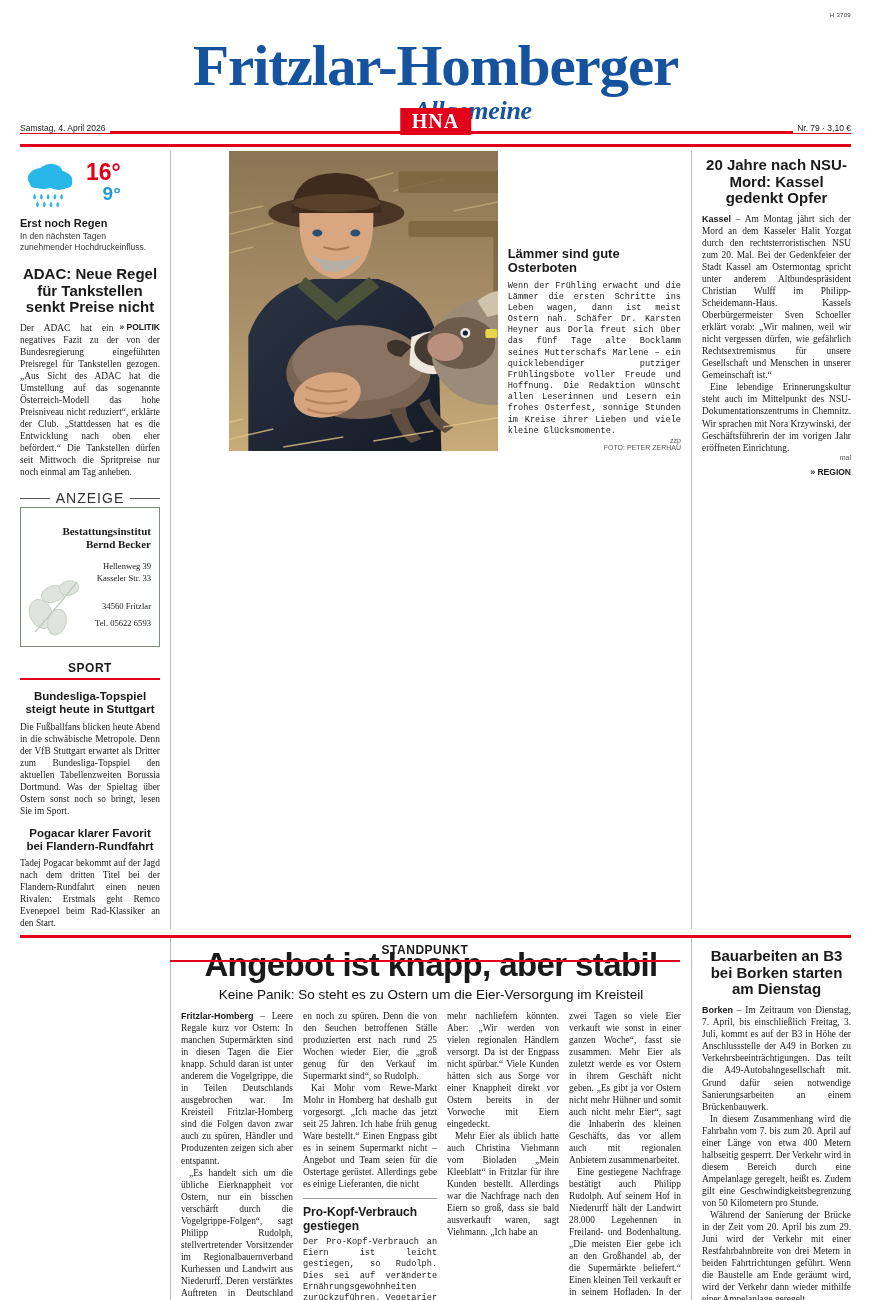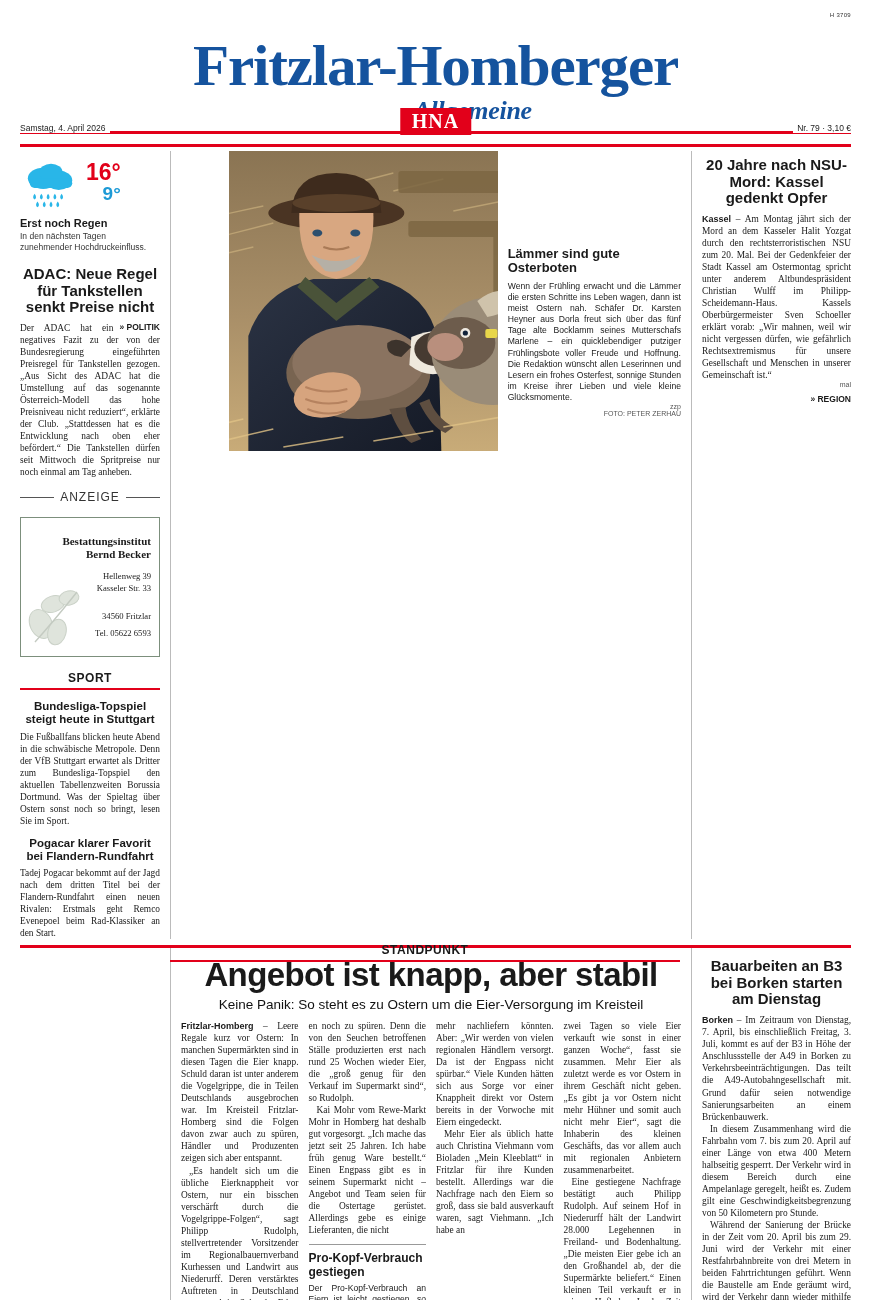--- a/index.html
+++ b/index.html
@@ -105,38 +105,38 @@
   .hl-sm { font-size: 11.5px; margin: 10px 0 5px; }
 
   p.body {
     font-family: "Liberation Serif", serif;
     font-size: 9.4px; line-height: 1.28;
     text-align: justify; hyphens: auto;
     text-indent: 0;
   }
   p.body + p.body { text-indent: 8px; }
   .sans p.body, p.body.sans {
-    font-family: Liberation Sans, sans-serif;
+    font-family: Liberation Mono, monospace;
     font-size: 8.6px; line-height: 1.3;
   }
   .loc { font-family: "Liberation Sans", sans-serif; font-weight: bold; font-size: 9px; }
   .ref {
     font-family: "Liberation Sans", sans-serif; font-weight: bold;
     font-size: 8.5px; float: right; margin-left: 6px;
   }
   .credit {
     font-family: "Liberation Sans", sans-serif; font-size: 7px;
     color: #555; text-align: right;
   }
 
   
   .anzeige-label {
     display: flex; align-items: center; gap: 6px;
-    font-family: "Liberation Sans", sans-serif; font-size: 12px;
-    letter-spacing: 1px; color: #333; margin: 12px 0 13px;
+    font-family: "Liberation Sans", sans-serif; font-size: 14px;
+    letter-spacing: 1px; color: #333; margin: 12px 0 1px;
   }
   .anzeige-label::before, .anzeige-label::after {
     content: ""; flex: 1; height: 1px; background: #555;
   }
   .ad-box {
     border: 1px solid #7c8f7c; padding: 17px 8px;
     position: relative; min-height: 92px; background: #fff;
   }
   .ad-title {
     font-family: "Liberation Serif", serif; font-weight: bold;
@@ -354,20 +354,21 @@
           <p class="body sans">Wenn der Frühling erwacht und die Lämmer die ersten Schritte ins Leben wagen, dann ist meist Ostern nah. Schäfer Dr. Karsten Heyner aus Dorla freut sich über das fünf Tage alte Bocklamm seines Mutterschafs Marlene – ein quicklebendiger putziger Frühlingsbote voller Freude und Hoffnung. Die Redaktion wünscht allen Leserinnen und Lesern ein frohes Osterfest, sonnige Stunden im Kreise ihrer Lieben und viele kleine Glücksmomente.</p>
           <div class="credit">zzp</div>
           <div class="credit">FOTO: PETER ZERHAU</div>
         </div>
       </div>
     </div>
 
     <div class="col-right">
       <h2 class="hl hl-lg" style="margin-top:6px">20 Jahre nach NSU-Mord: Kassel gedenkt Opfer</h2>
       <p class="body"><span class="loc">Kassel</span><span> – Am Montag jährt sich der Mord an dem Kasseler Halit Yozgat durch den rechtsterroristischen NSU zum 20. Mal. Bei der Gedenkfeier der Stadt Kassel am Ostermontag spricht unter anderem Altbundespräsident Christian Wulff im Philipp-Scheidemann-Haus. Kassels Oberbürgermeister Sven Schoeller erklärt vorab: „Wir mahnen, weil wir nicht vergessen dürfen, wie gefährlich Rechtsextremismus für unsere Gesellschaft und Menschen in unserer Gemeinschaft ist.“</span></p>
+      <p class="body"><span>Eine lebendige Erinnerungskultur steht auch im Mittelpunkt des NSU-Dokumentationszentrums in Chemnitz. Wir sprachen mit Nora Krzywinski, der Geschäftsführerin der im vorigen Jahr eröffneten Einrichtung.</span></p>
       <div class="credit">mal</div>
       <div style="text-align:right">
         <span class="ref" style="float:none">» REGION</span>
       </div>
     </div>
   </div>
 
   <div class="top-red-rule" style="margin-top:6px"></div>
 
   <div class="cols">

